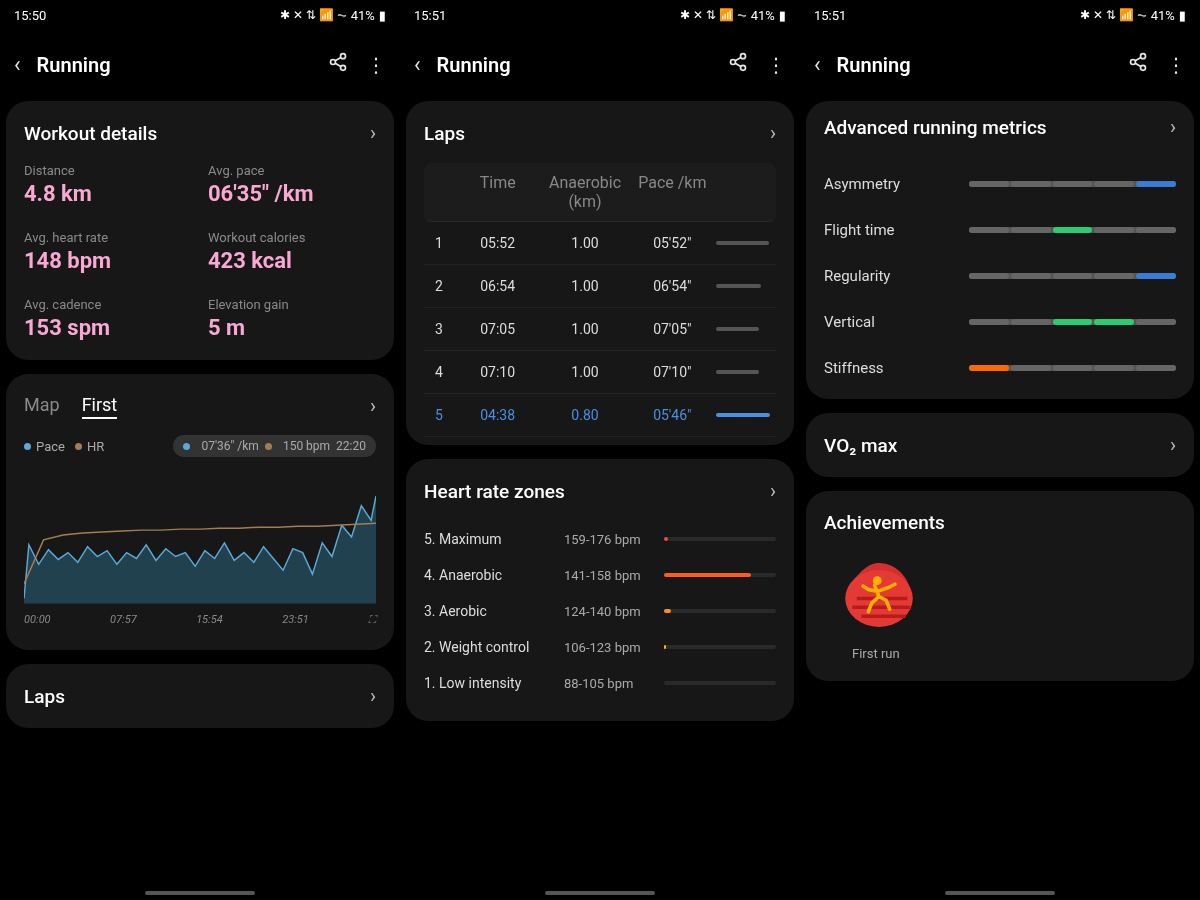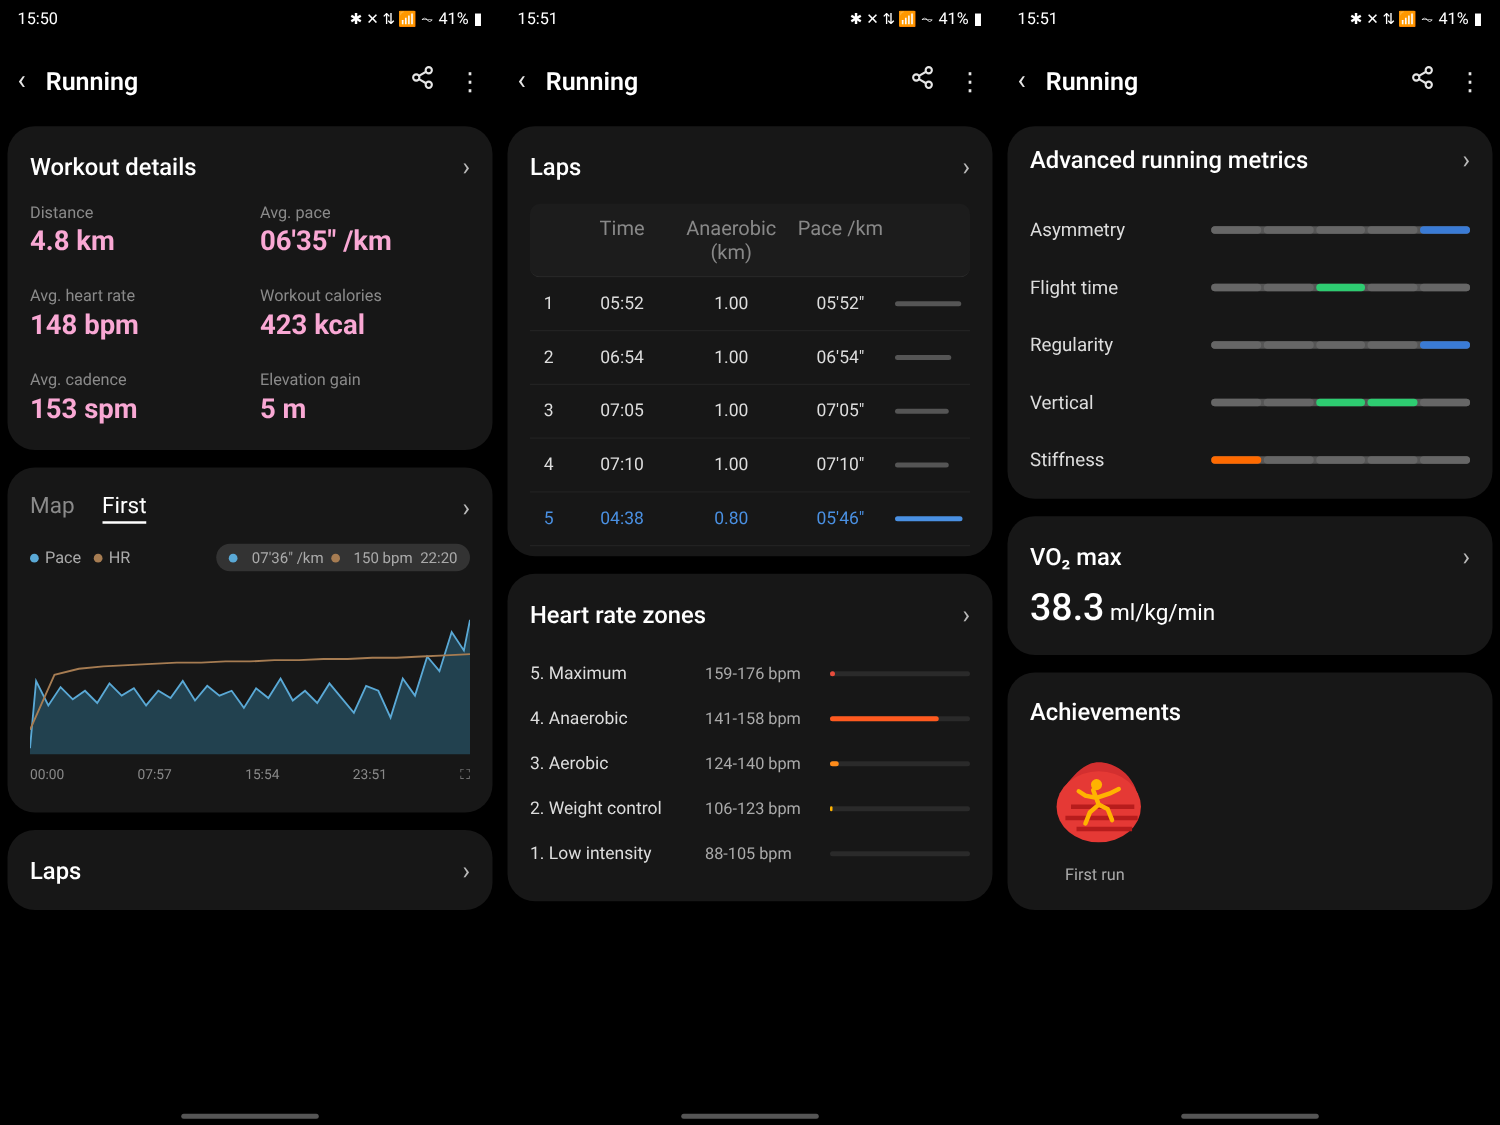--- a/index.html
+++ b/index.html
@@ -119,20 +119,21 @@
     padding: 4px 10px;
     font-size: 12px;
     display: flex;
     align-items: center;
     gap: 6px;
     margin-left: auto;
   }
   .chart-area {
     height: 165px;
     position: relative;
+    font-style: italic;
   }
   .chart-svg { width: 100%; height: 140px; }
   .x-labels {
     display: flex;
     justify-content: space-between;
     font-size: 11px;
     color: #888;
     margin-top: 4px;
   }
   .laps-table {
@@ -563,23 +564,20 @@
           </div>
         </div>
       </div>
   </div>
 
   <div class="card">
     <div class="card-header" style="margin-bottom:0">
       <span class="card-title">VO₂ max</span>
       <span class="chevron">›</span>
     </div>
-    <div class="vo2-value">
-      <span>38.3</span><span class="vo2-unit"> ml/kg/min</span>
-    </div>
   </div>
 
   <div class="card">
     <div class="card-header" style="margin-bottom:6px">
       <span class="card-title">Achievements</span>
     </div>
     <svg class="achievement-badge" viewBox="0 0 100 90">
       <path d="M50 10 C 70 10, 90 30, 85 55 C 80 75, 55 85, 35 75 C 15 65, 10 40, 25 25 C 32 17, 40 10, 50 10 Z" fill="#d32f2f"></path>
       <ellipse cx="50" cy="50" rx="38" ry="32" fill="#e53935"></ellipse>
       <path d="M20 60 L85 60 M25 50 L82 50 M30 70 L80 70" stroke="#b71c1c" stroke-width="4"></path>

